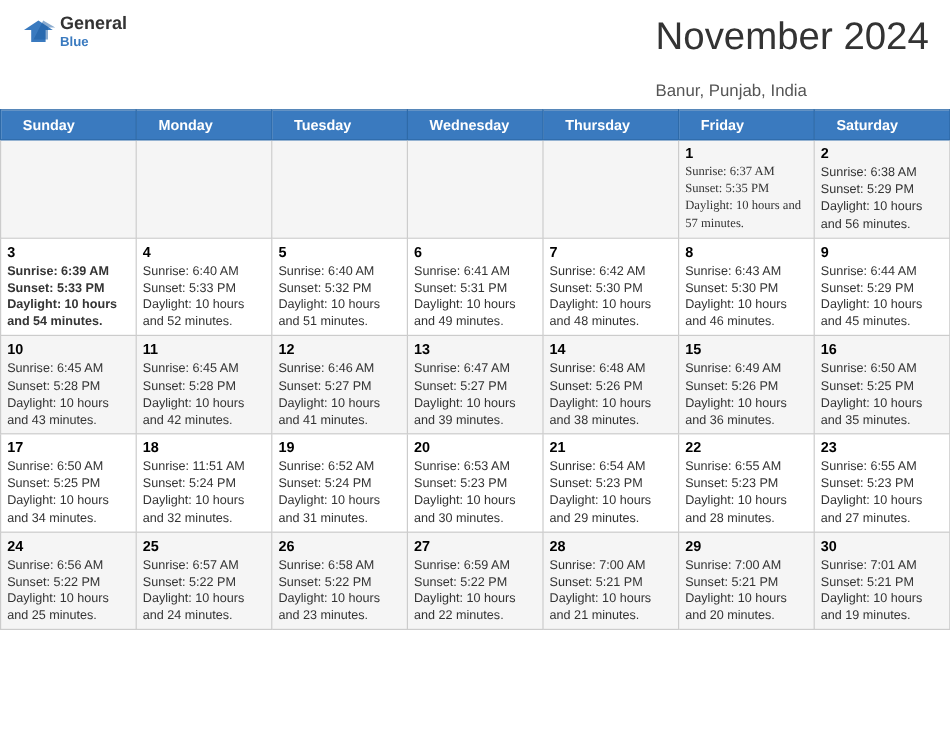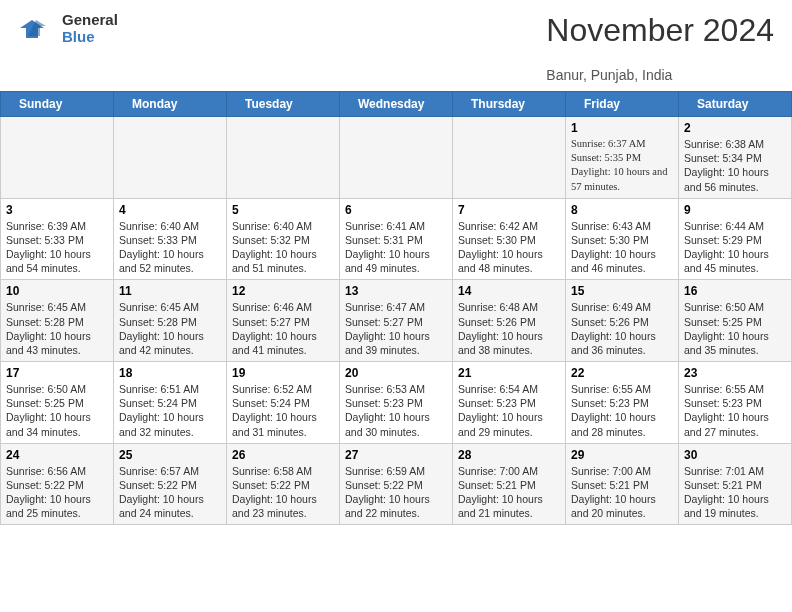--- a/index.html
+++ b/index.html
@@ -1,20 +1,20 @@
 <!DOCTYPE html>
 <html><head>
   <meta charset="utf-8">
   <style>
     * { box-sizing: border-box; margin: 0; padding: 0; }
     body { font-family: Arial, sans-serif; background: #fff; width: 792px; height: 612px; overflow: hidden; }
     
     .header { display: flex; align-items: flex-start; justify-content: space-between; padding: 12px 18px 8px 18px; }
     
-    .logo { display: flex; align-items: center; gap: 16px; }
+    .logo { display: flex; align-items: center; gap: 4px; }
     .logo-icon { width: 28px; height: 22px; }
     
     .title-block { text-align: left; }
     .month-year { font-size: 32px; font-weight: normal; color: #333; }
     .location { font-size: 14px; color: #555; margin-top: 18px; }
     
     .calendar { width: 100%; border-collapse: collapse; font-size: 11px; }
     .calendar thead th {
       background: #3a7abf;
       color: #fff;
@@ -45,21 +45,21 @@
 <body>
 
 <div class="header">
   <div class="logo">
     <svg class="logo-icon" viewBox="0 0 28 22" xmlns="http://www.w3.org/2000/svg">
       <polygon points="14,2 26,10 20,10 20,20 8,20 8,10 2,10" fill="#3a7abf"></polygon>
       <polygon points="18,2 28,8 22,8 22,18 10,18" fill="#1a5a9f" opacity="0.5"></polygon>
     </svg>
     <div>
       <div style="font-size:15px;font-weight:bold;color:#333;line-height:1.1;">General</div>
-      <div style="font-size:15px;font-weight:bold;color:#3a7abf;line-height:1.1;">Blue</div>
+      <div style="font-size:11px;font-weight:bold;color:#3a7abf;line-height:1.1;">Blue</div>
     </div>
   </div>
   <div class="title-block">
     <div class="month-year">November 2024</div>
     <div class="location">Banur, Punjab, India</div>
   </div>
 </div>
 
 <table class="calendar">
   <thead>
@@ -82,28 +82,28 @@
         <td class="empty-cell"></td>
         <td>
           <span class="day-num">1</span>
           <div class="day-info" style="white-space: pre-line; font-family: Liberation Serif, serif;">Sunrise: 6:37 AM
 Sunset: 5:35 PM
 Daylight: 10 hours and 57 minutes.</div>
         </td>
         <td>
           <span class="day-num">2</span>
           <div class="day-info" style="white-space: pre-line;">Sunrise: 6:38 AM
-Sunset: 5:34 PM
+Sunset: 5:29 PM
 Daylight: 10 hours and 56 minutes.</div>
         </td>
       </tr>
       <tr>
         <td>
           <span class="day-num">3</span>
-          <div class="day-info" style="white-space: pre-line;">Sunrise: 6:39 AM
+          <div class="day-info" style="white-space: pre-line; font-weight: bold;">Sunrise: 6:39 AM
 Sunset: 5:33 PM
 Daylight: 10 hours and 54 minutes.</div>
         </td>
         <td>
           <span class="day-num">4</span>
           <div class="day-info" style="white-space: pre-line;">Sunrise: 6:40 AM
 Sunset: 5:33 PM
 Daylight: 10 hours and 52 minutes.</div>
         </td>
         <td>
@@ -183,21 +183,21 @@
       </tr>
       <tr>
         <td>
           <span class="day-num">17</span>
           <div class="day-info" style="white-space: pre-line;">Sunrise: 6:50 AM
 Sunset: 5:25 PM
 Daylight: 10 hours and 34 minutes.</div>
         </td>
         <td>
           <span class="day-num">18</span>
-          <div class="day-info" style="white-space: pre-line;">Sunrise: 6:51 AM
+          <div class="day-info" style="white-space: pre-line;">Sunrise: 11:51 AM
 Sunset: 5:24 PM
 Daylight: 10 hours and 32 minutes.</div>
         </td>
         <td>
           <span class="day-num">19</span>
           <div class="day-info" style="white-space: pre-line;">Sunrise: 6:52 AM
 Sunset: 5:24 PM
 Daylight: 10 hours and 31 minutes.</div>
         </td>
         <td>

